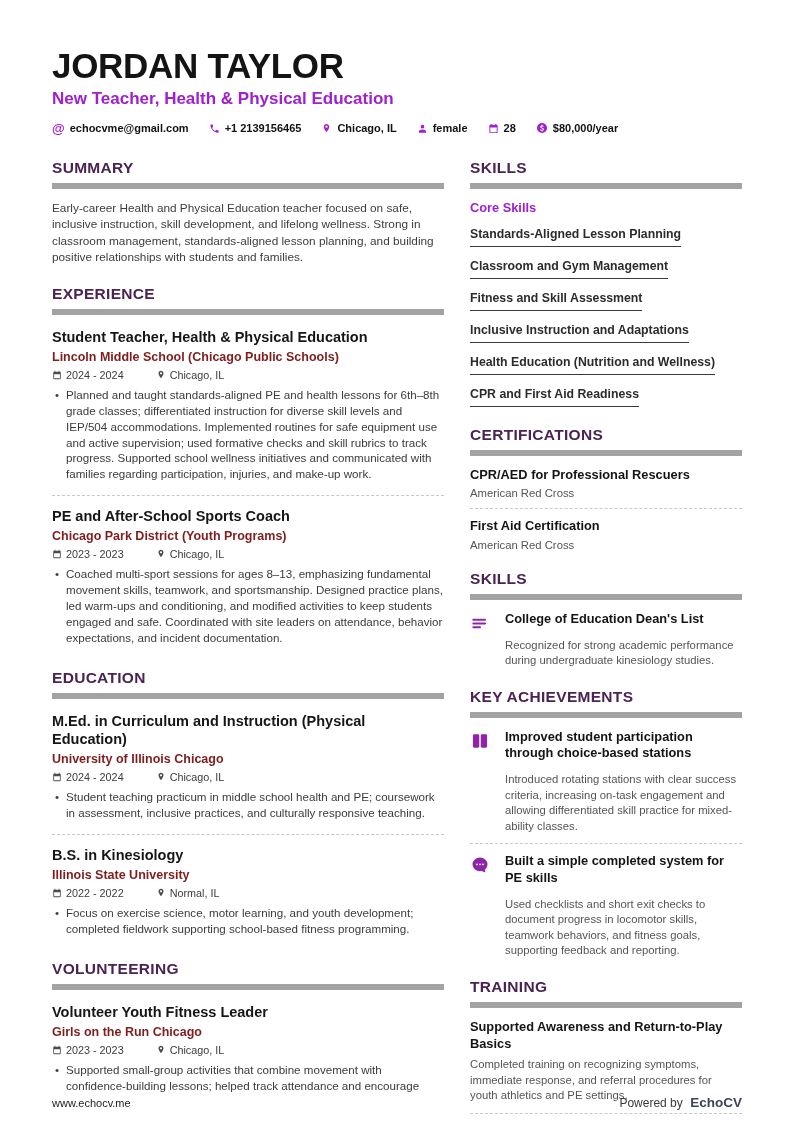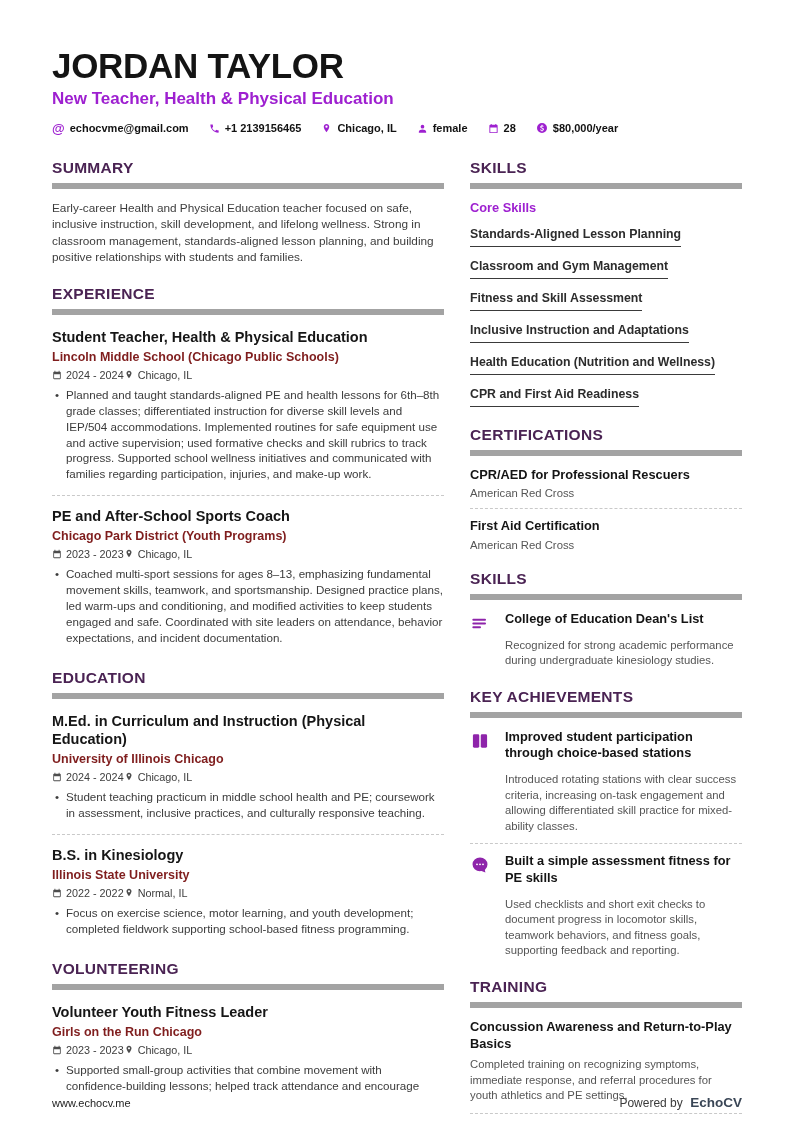--- a/index.html
+++ b/index.html
@@ -42,21 +42,21 @@
     padding-bottom: 6px; margin-bottom: 11px;
   }
 
   .summary-text { font-size: 11.8px; line-height: 1.4; color: #3d3d3d; }
 
   
   .entry { padding: 2px 0 4px 0; }
   .entry-title { font-size: 14.5px; font-weight: 800; color: #161616; line-height: 1.25; }
   .entry-org { font-size: 12.5px; font-weight: 700; color: #7f1d1d; margin-top: 4px; }
   .entry-meta {
-    display: flex; gap: 0;
+    display: flex; gap: 32px;
     margin-top: 5px; font-size: 10.8px; color: #3c3c3c;
   }
   .mitem { display: flex; align-items: center; gap: 4px; }
   .micon { color: #4d4d4d; display: inline-flex; }
   .micon svg { display: block; }
   .entry ul { margin: 6px 0 0 0; padding-left: 14px; list-style: none; }
   .entry ul li {
     font-size: 11.6px; color: #3b3b3b; line-height: 1.37; position: relative;
   }
   .entry ul li::before { content: "•"; position: absolute; left: -11px; color: #3b3b3b; }
@@ -368,30 +368,30 @@
         <div class="icon-row">
           <span class="bicon">
             <svg width="20" height="20" viewBox="0 0 24 24" fill="currentColor">
               <path d="M12 3a9 8.2 0 0 0-9 8.2 9 8.2 0 0 0 9 8.2c.6 0 1.2-.05 1.8-.16L18.5 21l-.7-3.1A9 8.2 0 0 0 21 11.2 9 8.2 0 0 0 12 3z"></path>
               <circle cx="8.4" cy="11.2" r="1.1" fill="#fff"></circle>
               <circle cx="12" cy="11.2" r="1.1" fill="#fff"></circle>
               <circle cx="15.6" cy="11.2" r="1.1" fill="#fff"></circle>
             </svg>
           </span>
           <div>
-            <div class="ach-title">Built a simple assessment fitness for PE skills</div>
+            <div class="ach-title">Built a simple completed system for PE skills</div>
             <div class="ach-desc">Used checklists and short exit checks to document progress in locomotor skills, teamwork behaviors, and fitness goals, supporting feedback and reporting.</div>
           </div>
         </div>
       </section>
 
       <section>
         <h2 class="sec">TRAINING</h2>
         <div>
-          <div class="training-title">Concussion Awareness and Return-to-Play Basics</div>
+          <div class="training-title">Supported Awareness and Return-to-Play Basics</div>
           <div class="training-desc">Completed training on recognizing symptoms, immediate response, and referral procedures for youth athletics and PE settings.</div>
         </div>
         <hr class="dashed-div">
         <div>
           <div class="training-title">Trauma-Informed Practices for Schools</div>
           <div class="training-desc">Training on de-escalation strategies, predictable routines, and supportive communication to improve student safety and belonging.</div>
         </div>
       </section>
 
     </div>

